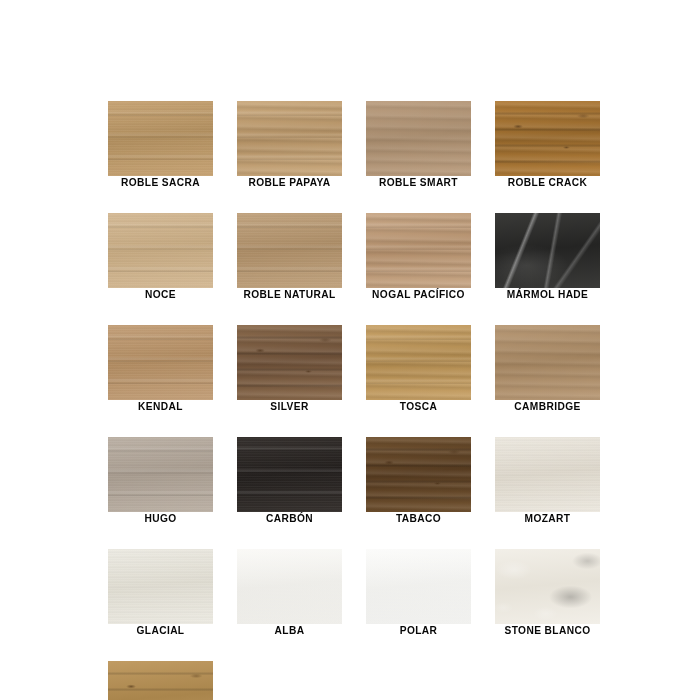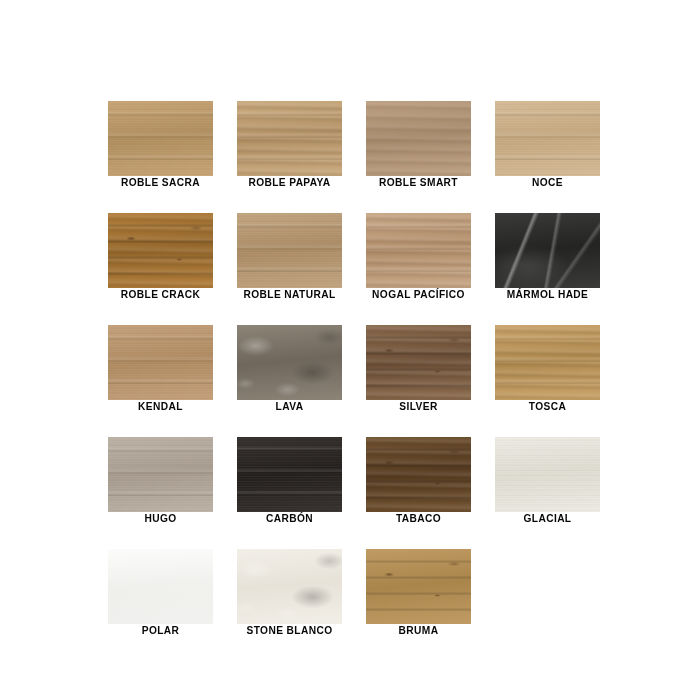--- a/index.html
+++ b/index.html
@@ -125,70 +125,78 @@
       </div>
       <div class="cell">
         <div class="swatch g-streak g-plank" style="background-image: linear-gradient(175deg, rgb(201, 168, 124) 0%, rgb(179, 145, 101) 48%, rgb(201, 168, 124) 100%); background-color: rgb(201, 168, 124);"></div>
         <div class="label">ROBLE PAPAYA</div>
       </div>
       <div class="cell">
         <div class="swatch g-streak g-fine" style="background-image: linear-gradient(175deg, rgb(187, 158, 128) 0%, rgb(166, 138, 108) 48%, rgb(187, 158, 128) 100%); background-color: rgb(187, 158, 128);"></div>
         <div class="label">ROBLE SMART</div>
       </div>
       <div class="cell">
+        <div class="swatch g-knots g-streak" style="background-image: linear-gradient(175deg, rgb(176, 124, 57) 0%, rgb(150, 104, 44) 48%, rgb(176, 124, 57) 100%); background-color: rgb(176, 124, 57);"></div>
+        <div class="label">ROBLE CRACK</div>
+      </div>
+      <div class="cell">
         <div class="swatch g-fine g-plank" style="background-image: linear-gradient(175deg, rgb(214, 187, 150) 0%, rgb(197, 168, 127) 48%, rgb(214, 187, 150) 100%); background-color: rgb(214, 187, 150);"></div>
         <div class="label">NOCE</div>
       </div>
       <div class="cell">
-        <div class="swatch g-knots g-streak" style="background-image: linear-gradient(175deg, rgb(176, 124, 57) 0%, rgb(150, 104, 44) 48%, rgb(176, 124, 57) 100%); background-color: rgb(176, 124, 57);"></div>
-        <div class="label">ROBLE CRACK</div>
-      </div>
-      <div class="cell">
         <div class="swatch g-fine g-plank" style="background-image: linear-gradient(175deg, rgb(194, 164, 127) 0%, rgb(171, 139, 100) 48%, rgb(194, 164, 127) 100%); background-color: rgb(194, 164, 127);"></div>
         <div class="label">ROBLE NATURAL</div>
       </div>
       <div class="cell">
         <div class="swatch g-plank g-streak" style="background-image: linear-gradient(175deg, rgb(199, 166, 133) 0%, rgb(178, 142, 107) 48%, rgb(199, 166, 133) 100%); background-color: rgb(199, 166, 133);"></div>
         <div class="label">NOGAL PACÍFICO</div>
       </div>
       <div class="cell">
         <div class="swatch g-marble" style="background-image: linear-gradient(175deg, rgb(58, 58, 56) 0%, rgb(36, 36, 35) 48%, rgb(58, 58, 56) 100%); background-color: rgb(58, 58, 56);"></div>
         <div class="label">MÁRMOL HADE</div>
       </div>
       <div class="cell">
         <div class="swatch g-fine g-plank" style="background-image: linear-gradient(175deg, rgb(196, 160, 121) 0%, rgb(176, 138, 95) 48%, rgb(196, 160, 121) 100%); background-color: rgb(196, 160, 121);"></div>
         <div class="label">KENDAL</div>
       </div>
       <div class="cell">
-        <div class="swatch g-stone" style="background-image: linear-gradient(175deg, rgb(141, 132, 120) 0%, rgb(111, 103, 92) 48%, rgb(141, 132, 120) 100%); background-color: rgb(141, 132, 120);"></div>
-        <div class="label">LAVA</div>
-      </div>
-      <div class="cell">
         <div class="swatch g-knots g-streak" style="background-image: linear-gradient(175deg, rgb(138, 106, 76) 0%, rgb(109, 80, 56) 48%, rgb(138, 106, 76) 100%); background-color: rgb(138, 106, 76);"></div>
         <div class="label">SILVER</div>
       </div>
       <div class="cell">
         <div class="swatch g-streak g-plank" style="background-image: linear-gradient(175deg, rgb(200, 162, 104) 0%, rgb(176, 138, 79) 48%, rgb(200, 162, 104) 100%); background-color: rgb(200, 162, 104);"></div>
         <div class="label">TOSCA</div>
       </div>
       <div class="cell">
+        <div class="swatch g-fine g-streak" style="background-image: linear-gradient(175deg, rgb(185, 154, 119) 0%, rgb(162, 131, 95) 48%, rgb(185, 154, 119) 100%); background-color: rgb(185, 154, 119);"></div>
+        <div class="label">CAMBRIDGE</div>
+      </div>
+      <div class="cell">
         <div class="swatch g-fine g-plank" style="background-image: linear-gradient(175deg, rgb(189, 178, 166) 0%, rgb(167, 155, 142) 48%, rgb(189, 178, 166) 100%); background-color: rgb(189, 178, 166);"></div>
         <div class="label">HUGO</div>
       </div>
       <div class="cell">
         <div class="swatch g-fine g-plank" style="background-image: linear-gradient(175deg, rgb(51, 46, 43) 0%, rgb(32, 28, 26) 48%, rgb(51, 46, 43) 100%); background-color: rgb(51, 46, 43);"></div>
         <div class="label">CARBÓN</div>
       </div>
       <div class="cell">
         <div class="swatch g-knots g-streak" style="background-image: linear-gradient(175deg, rgb(112, 81, 47) 0%, rgb(87, 60, 33) 48%, rgb(112, 81, 47) 100%); background-color: rgb(112, 81, 47);"></div>
         <div class="label">TABACO</div>
       </div>
       <div class="cell">
+        <div class="swatch g-fine" style="background-image: linear-gradient(175deg, rgb(238, 234, 225) 0%, rgb(222, 216, 204) 48%, rgb(238, 234, 225) 100%); background-color: rgb(238, 234, 225);"></div>
+        <div class="label">MOZART</div>
+      </div>
+      <div class="cell">
         <div class="swatch g-fine" style="background-image: linear-gradient(175deg, rgb(238, 236, 228) 0%, rgb(224, 221, 210) 48%, rgb(238, 236, 228) 100%); background-color: rgb(238, 236, 228);"></div>
         <div class="label">GLACIAL</div>
+      </div>
+      <div class="cell">
+        <div class="swatch g-flat" style="background-image: linear-gradient(175deg, rgb(247, 246, 242) 0%, rgb(238, 237, 232) 48%, rgb(247, 246, 242) 100%); background-color: rgb(247, 246, 242);"></div>
+        <div class="label">ALBA</div>
       </div>
       <div class="cell">
         <div class="swatch g-flat" style="background-image: linear-gradient(175deg, rgb(249, 249, 247) 0%, rgb(241, 241, 238) 48%, rgb(249, 249, 247) 100%); background-color: rgb(249, 249, 247);"></div>
         <div class="label">POLAR</div>
       </div>
       <div class="cell">
         <div class="swatch g-stone" style="background-image: linear-gradient(175deg, rgb(242, 239, 232) 0%, rgb(230, 226, 216) 48%, rgb(242, 239, 232) 100%); background-color: rgb(242, 239, 232);"></div>
         <div class="label">STONE BLANCO</div>
       </div>
       <div class="cell">

